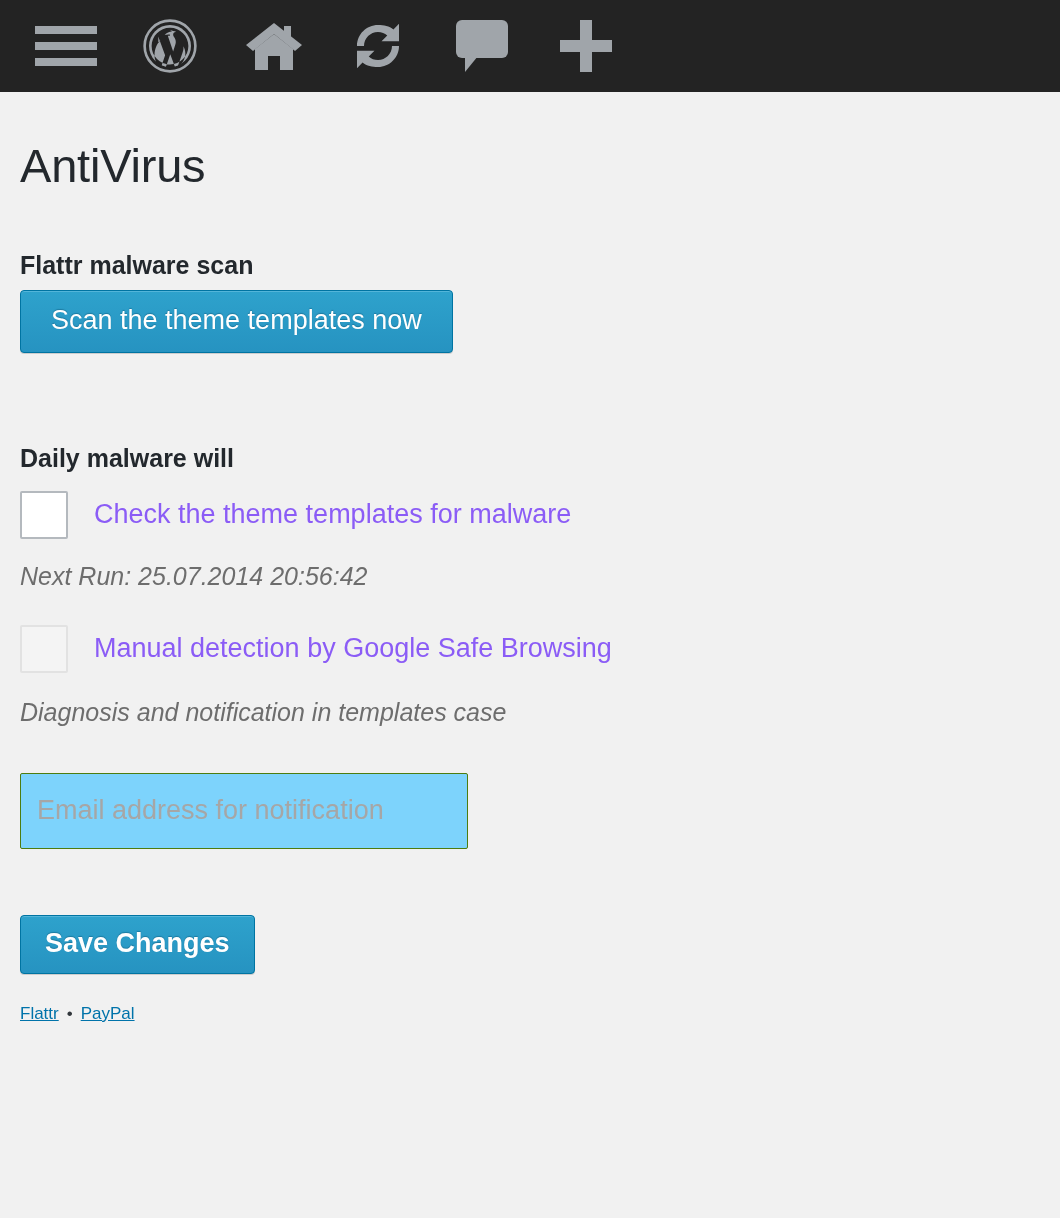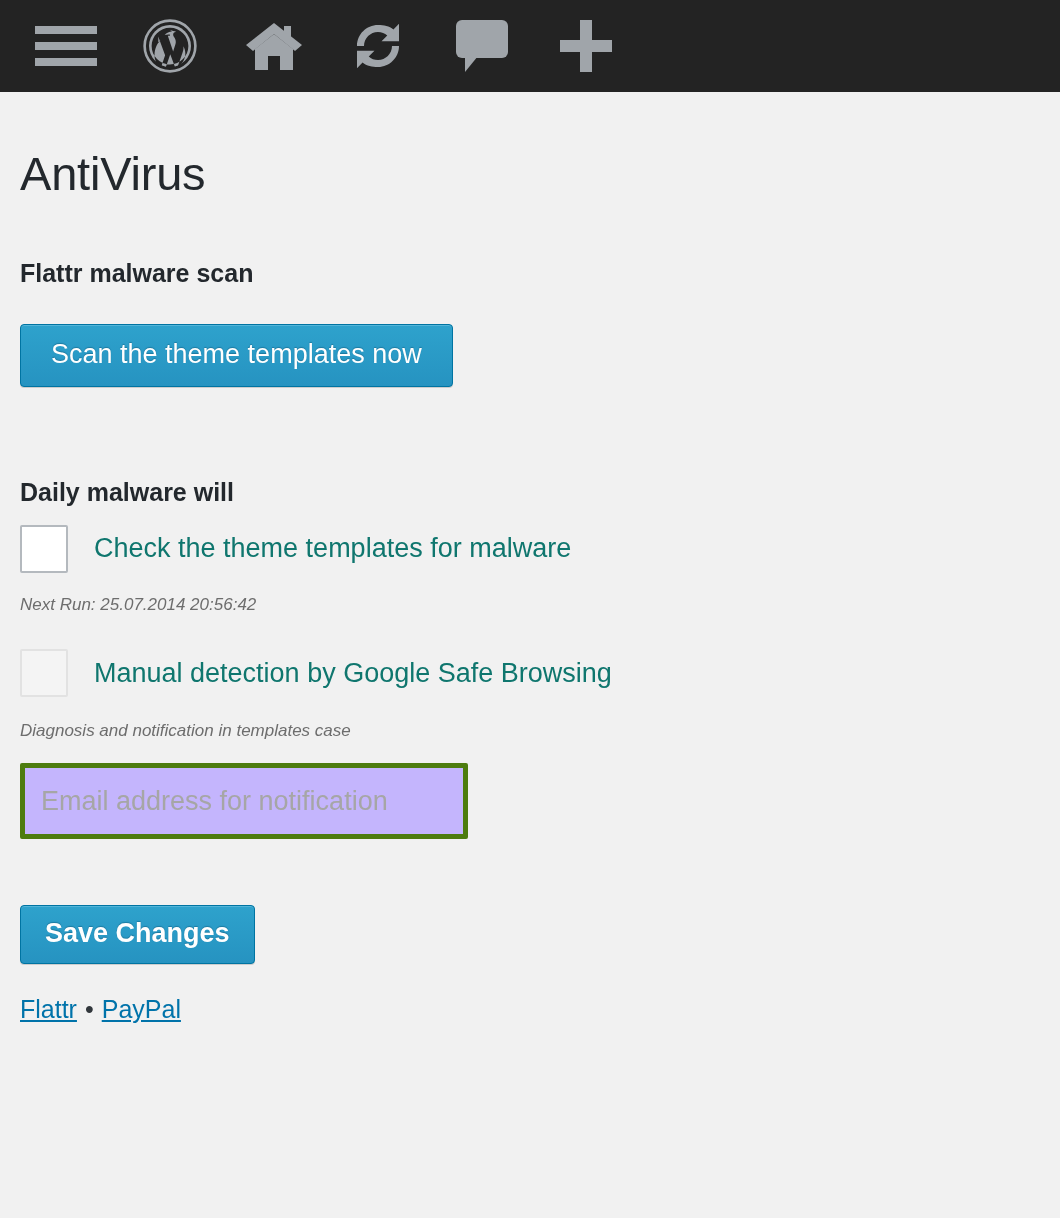--- a/index.html
+++ b/index.html
@@ -31,21 +31,21 @@
     display: flex;
     align-items: center;
     justify-content: center;
     cursor: pointer;
   }
   .ab-item svg { display: block; }
   .ab-glyph { fill: #a0a5aa; }
 
   
   .wrap {
-    padding: 16px 20px;
+    padding: 8px 20px;
   }
   .page-title {
     font-size: 47px;
     font-weight: 400;
     color: #23282d;
     margin: 0;
     padding-top: 40px;
     line-height: 1.1;
     letter-spacing: -0.2px;
   }
@@ -67,21 +67,21 @@
     background: linear-gradient(to bottom, #2ea2cc 0%, #2693c1 100%);
     background-color: #2ea2cc;
     color: #ffffff;
     border-radius: 4px;
     cursor: pointer;
     font-family: "Liberation Sans", sans-serif;
     box-shadow: inset 0 1px 0 rgba(120,200,230,0.5), 0 1px 0 rgba(0,0,0,0.15);
     text-shadow: 0 -1px 1px rgba(0,60,90,0.35);
   }
   .btn-scan {
-    margin-top: 36px;
+    margin-top: 10px;
     padding: 16px 30px 18px 30px;
     font-size: 27px;
     font-weight: 400;
     line-height: 1;
     text-align: right;
   }
   .btn-save {
     margin-top: 0;
     padding: 14px 24px 16px 24px;
     font-size: 27px;
@@ -103,57 +103,57 @@
     border: 2px solid #b4b9be;
     border-radius: 2px;
     cursor: pointer;
   }
   .cbox.dim {
     background: #f4f4f4;
     border-color: #e2e2e2;
   }
   .check-label {
     font-size: 27px;
-    color: #0f766e;
+    color: #8b5cf6;
     margin-left: 26px;
     line-height: 1.2;
   }
 
   .note {
     font-style: italic;
-    font-size: 17px;
+    font-size: 25px;
     color: #6d6d6d;
     margin-top: 22px;
     line-height: 1.2;
   }
   .note.tight { margin-top: 24px; }
 
   
   .email-input {
     display: block;
     width: 448px;
     height: 76px;
-    margin-top: 22px;
+    margin-top: 46px;
     padding: 0 16px;
     font-family: "Liberation Sans", sans-serif;
     font-size: 27px;
     color: #32373c;
-    background: #c4b5fd;
-    border: 5px solid #4d7c0f;
+    background: #7dd3fc;
+    border: 1px solid #4d7c0f;
     border-radius: 2px;
     outline: none;
   }
   .email-input::placeholder { color: #a6a6a6; opacity: 1; }
 
   .save-block { margin-top: 66px; }
 
   
   .footer-links {
     margin-top: 30px;
-    font-size: 25px;
+    font-size: 17px;
     line-height: 1.2;
   }
   .footer-links a {
     color: #0073aa;
     text-decoration: underline;
   }
   .bullet {
     color: #32373c;
     padding: 0 8px;
   }

